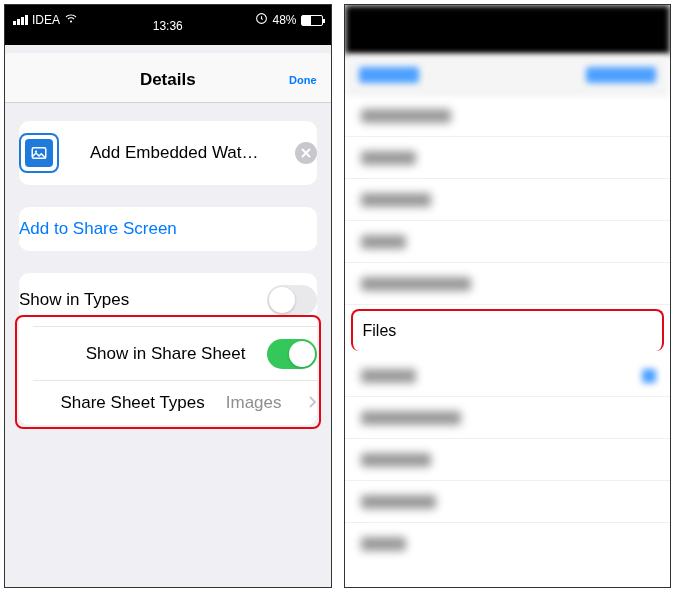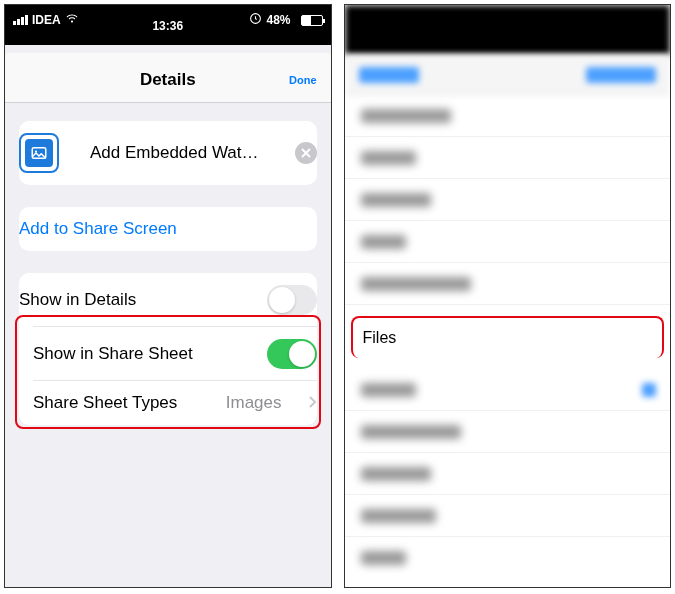--- a/index.html
+++ b/index.html
@@ -26,21 +26,21 @@
     }
     .status-bar {
       background: #000;
       color: #fff;
       height: 30px;
       display: flex;
       align-items: center;
       justify-content: space-between;
       padding: 7px 8px;
       font-size: 12px;
-      font-weight: 700;
+      font-weight: 400;
     }
     .status-left, .status-right {
       display: flex;
       align-items: center;
       gap: 4px;
     }
     .status-center {
       position: absolute;
       left: 50%;
       transform: translateX(-50%);
@@ -56,21 +56,21 @@
       background: #fff;
     }
     .signal-bars span:nth-child(1){height:4px}
     .signal-bars span:nth-child(2){height:6px}
     .signal-bars span:nth-child(3){height:8px}
     .signal-bars span:nth-child(4){height:10px}
     .wifi-icon svg { width: 14px; height: 14px; }
     .battery {
       display: flex;
       align-items: center;
-      gap: 10px;
+      gap: 4px;
     }
     .battery-icon {
       width: 22px;
       height: 11px;
       border: 1px solid #fff;
       border-radius: 2px;
       position: relative;
     }
     .battery-icon::after {
       content: '';
@@ -129,20 +129,21 @@
       align-items: center;
       padding: 12px 0;
       min-height: 44px;
       position: relative;
       gap: 21px;
     }
     .row + .row {
       border-top: 1px solid #e5e5ea;
       margin: 0;
       padding-left: 14px;
+      text-align: right;
     }
     .card .row + .row::before {
       content: '';
       position: absolute;
       top: -1px;
       left: 14px;
       right: 0;
       height: 1px;
       background: #e5e5ea;
     }
@@ -289,21 +290,21 @@
       right: 14px;
       width: 14px;
       height: 14px;
       background: #4da0ff;
       border-radius: 2px;
       filter: blur(3px);
     }
     .files-highlight {
       border: 2.5px solid #e30613;
       border-radius: 8px;
-      margin: 11px 6px;
+      margin: 4px 6px;
       padding: 0 10px;
     }
   </style>
 </head>
 <body>
 
 <div class="phone">
   <div class="status-bar">
     <div class="status-left">
       <div class="signal-bars">
@@ -367,21 +368,21 @@
     </div>
 
     <div class="card">
       <div class="row">
         <span class="link-text">Add to Share Screen</span>
       </div>
     </div>
 
     <div class="card" style="position:relative;">
       <div class="row">
-        <span class="row-label">Show in Details</span>
+        <span class="row-label">Show in Types</span>
         <div class="ios-switch off">
             <div class="switch-knob"></div>
           </div>
       </div>
       <div class="row">
         <span class="row-label">Show in Share Sheet</span>
         <div class="ios-switch on">
             <div class="switch-knob"></div>
           </div>
       </div>

